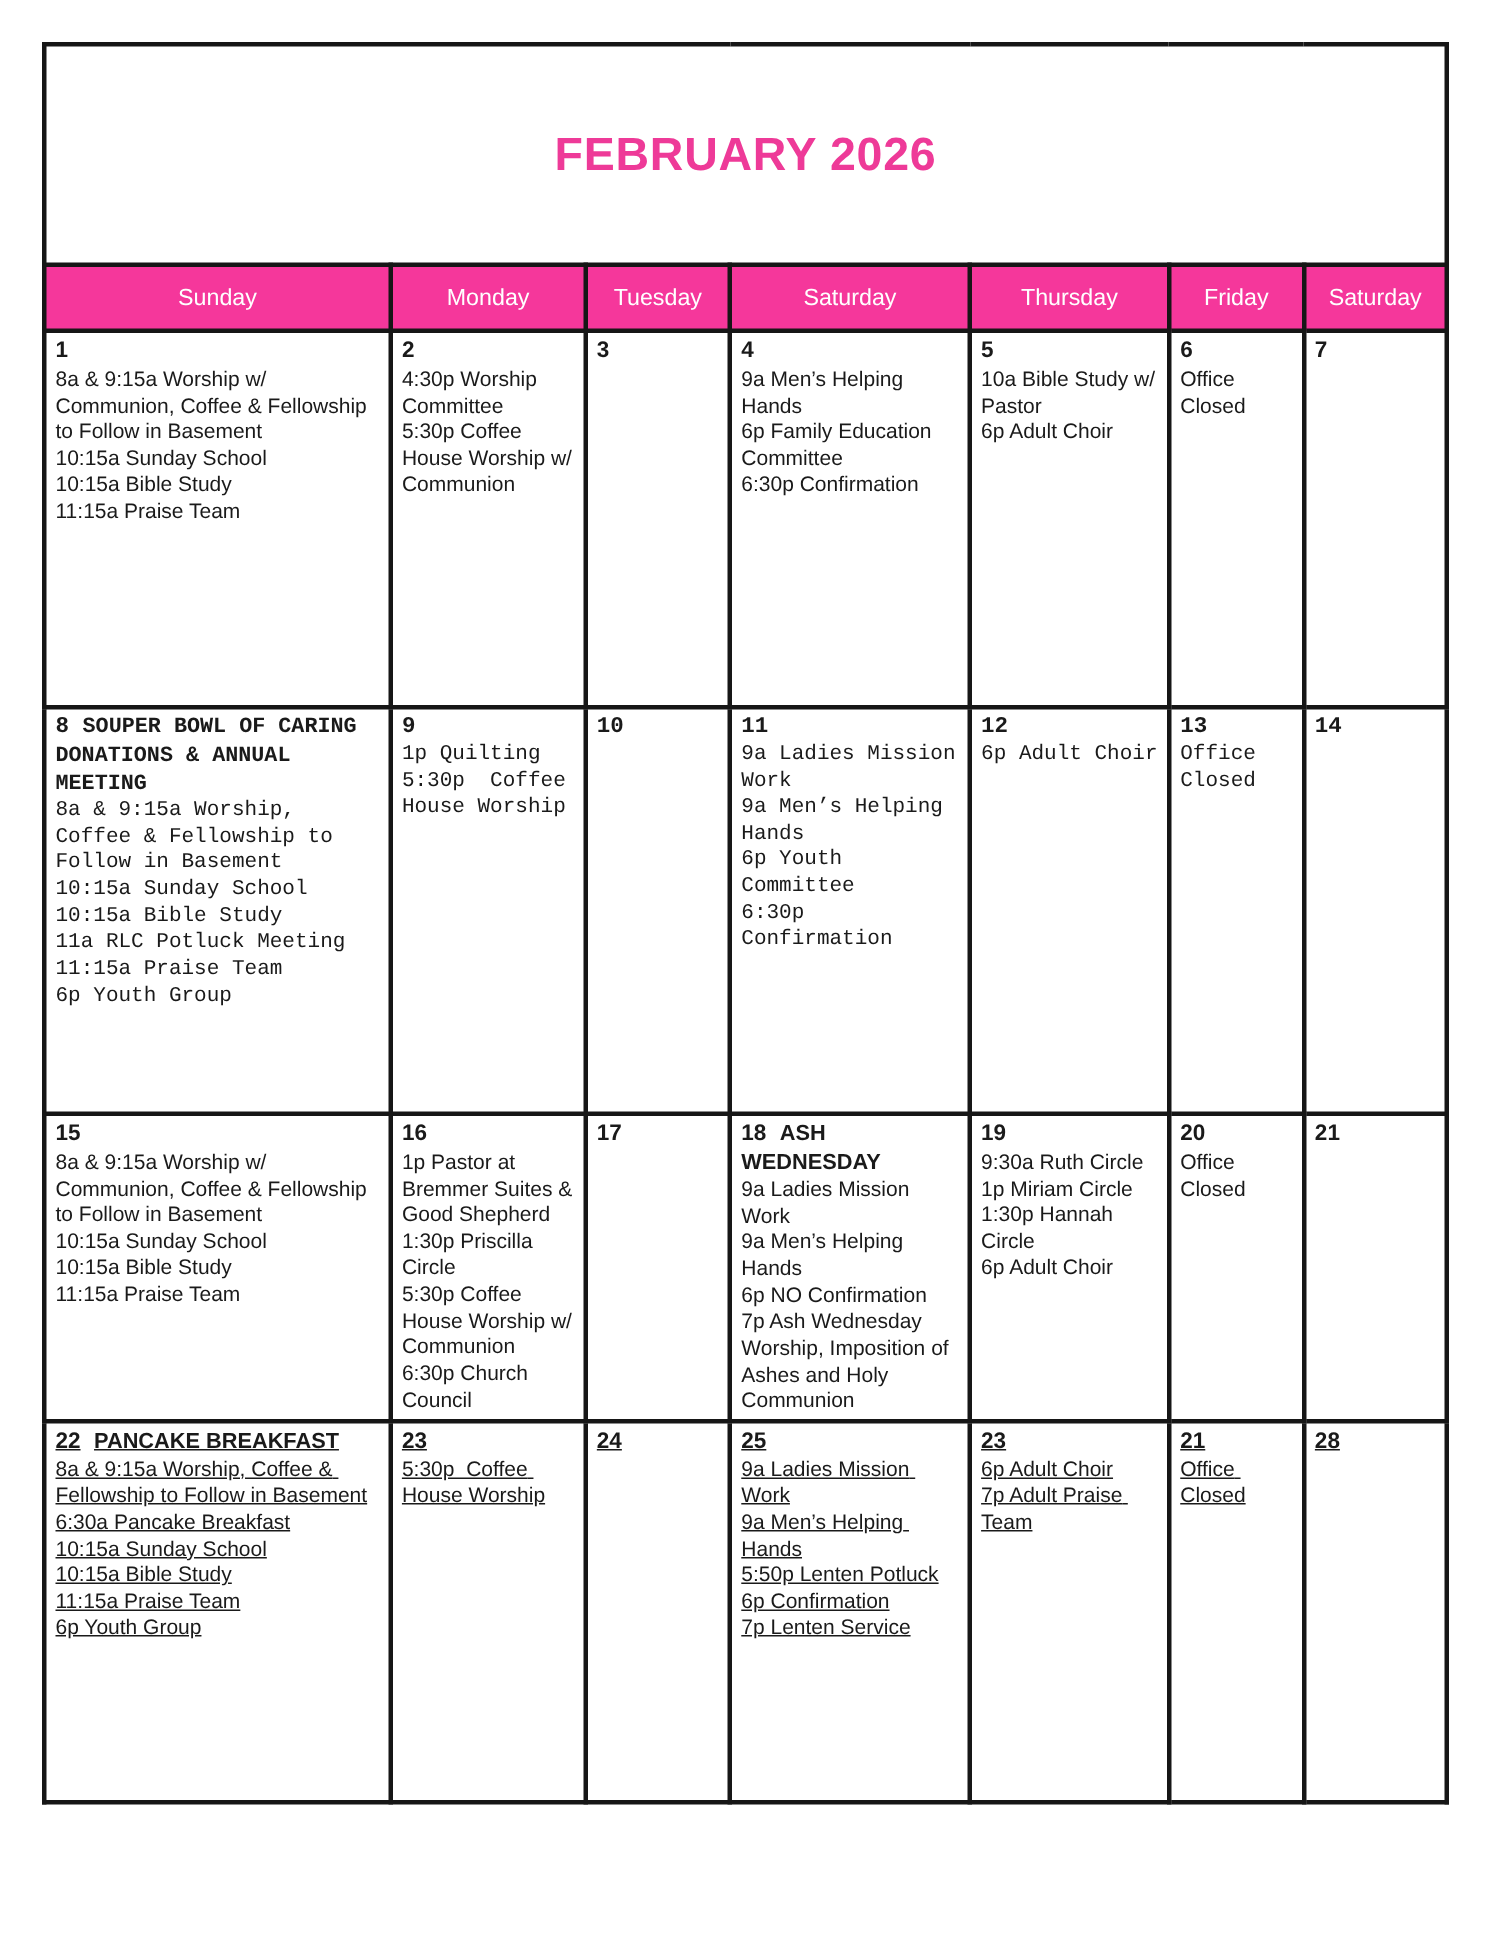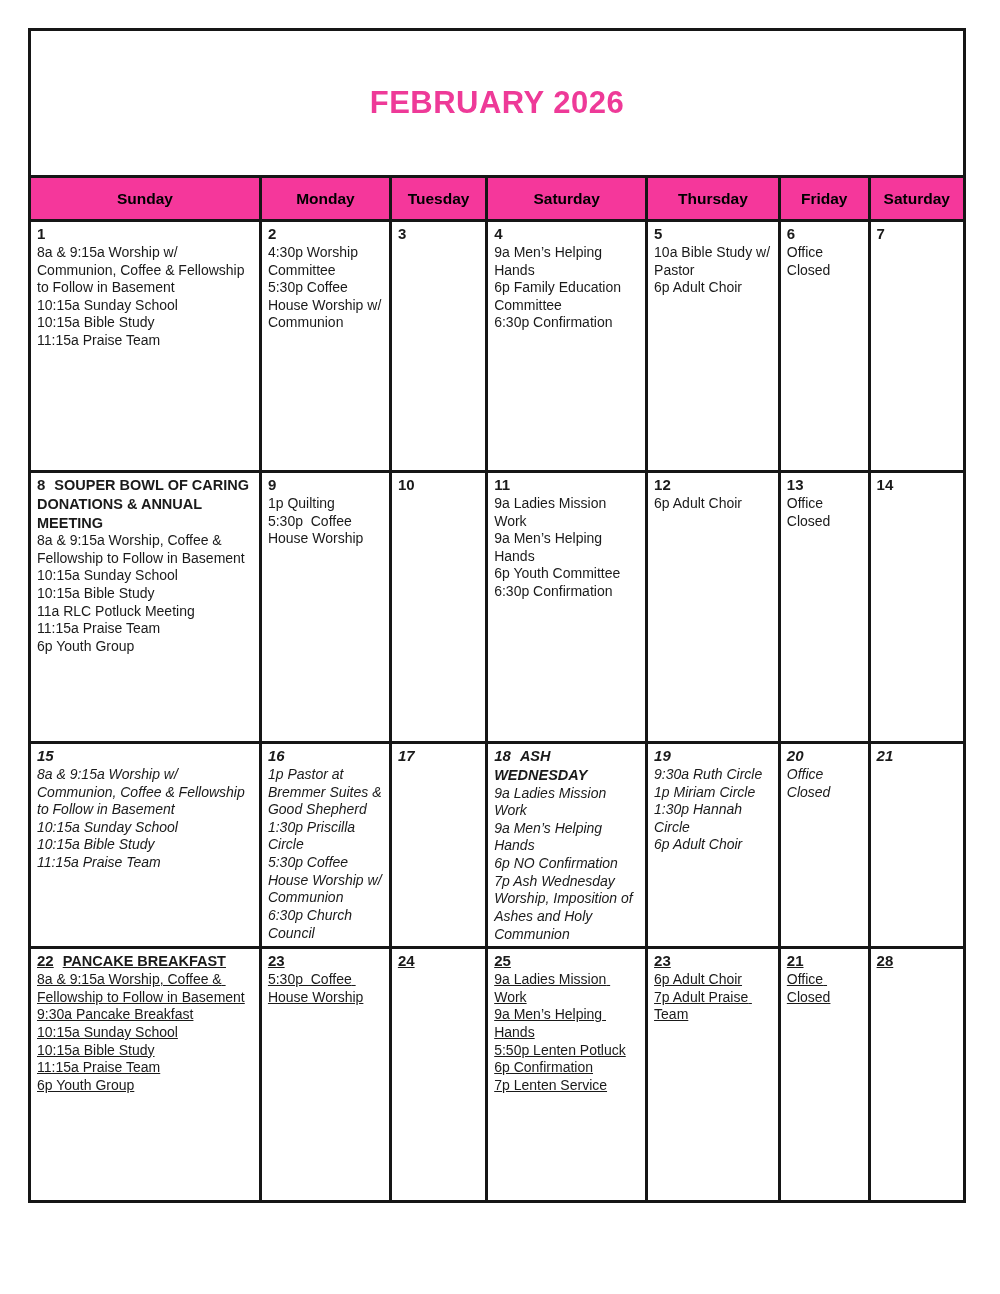--- a/index.html
+++ b/index.html
@@ -22,31 +22,31 @@
     border:3px solid var(--grid);
   }
   .title-cell{
     height:147px;text-align:center;vertical-align:middle;background:#ffffff;
   }
   .cal-title{
     margin:0;color:var(--title-pink);font-size:31px;font-weight:bold;
     letter-spacing:0.5px;
   }
   th.day-header{
-    background:var(--pink);color:#000000;height:44px;
-    font-size:15.5px;font-weight:bold;text-align:center;vertical-align:middle;
+    background:var(--pink);color:#ffffff;height:44px;
+    font-size:15.5px;font-weight:normal;text-align:center;vertical-align:middle;
     padding:0 2px;
   }
   td.cell{
     vertical-align:top;padding:3px 5px 3px 6px;
     font-size:14px;line-height:1.26;background:#ffffff;
   }
   tr.w1{height:251px;}
-  tr.w2{height:271px;}
-  tr.w3{height:192px;font-style:italic;}
+  tr.w2{height:271px;font-family:Liberation Mono, monospace;}
+  tr.w3{height:192px;}
   tr.w4{height:254px;text-decoration:underline;}
   .num{font-weight:bold;font-size:15px;}
   .ctitle{font-weight:bold;font-size:14.5px;margin-left:9px;}
   .event{white-space:pre-wrap;}
 </style>
 </head>
 <body>
 
 <div class="page-wrap">
   <table class="calendar">
@@ -224,21 +224,21 @@
           <div class="head"><span class="num">21</span><span class="ctitle"></span></div>
           <div class="events"></div>
         </td>
       </tr>
 
       <tr class="w4">
         <td class="cell">
           <div class="head"><span class="num">22</span><span class="ctitle">PANCAKE BREAKFAST</span></div>
           <div class="events">
               <div class="event">8a &amp; 9:15a Worship, Coffee &amp; Fellowship to Follow in Basement</div>
-              <div class="event">9:30a Pancake Breakfast</div>
+              <div class="event">6:30a Pancake Breakfast</div>
               <div class="event">10:15a Sunday School</div>
               <div class="event">10:15a Bible Study</div>
               <div class="event">11:15a Praise Team</div>
               <div class="event">6p Youth Group</div>
             </div>
         </td>
         <td class="cell">
           <div class="head"><span class="num">23</span><span class="ctitle"></span></div>
           <div class="events">
               <div class="event">5:30p  Coffee House Worship</div>

